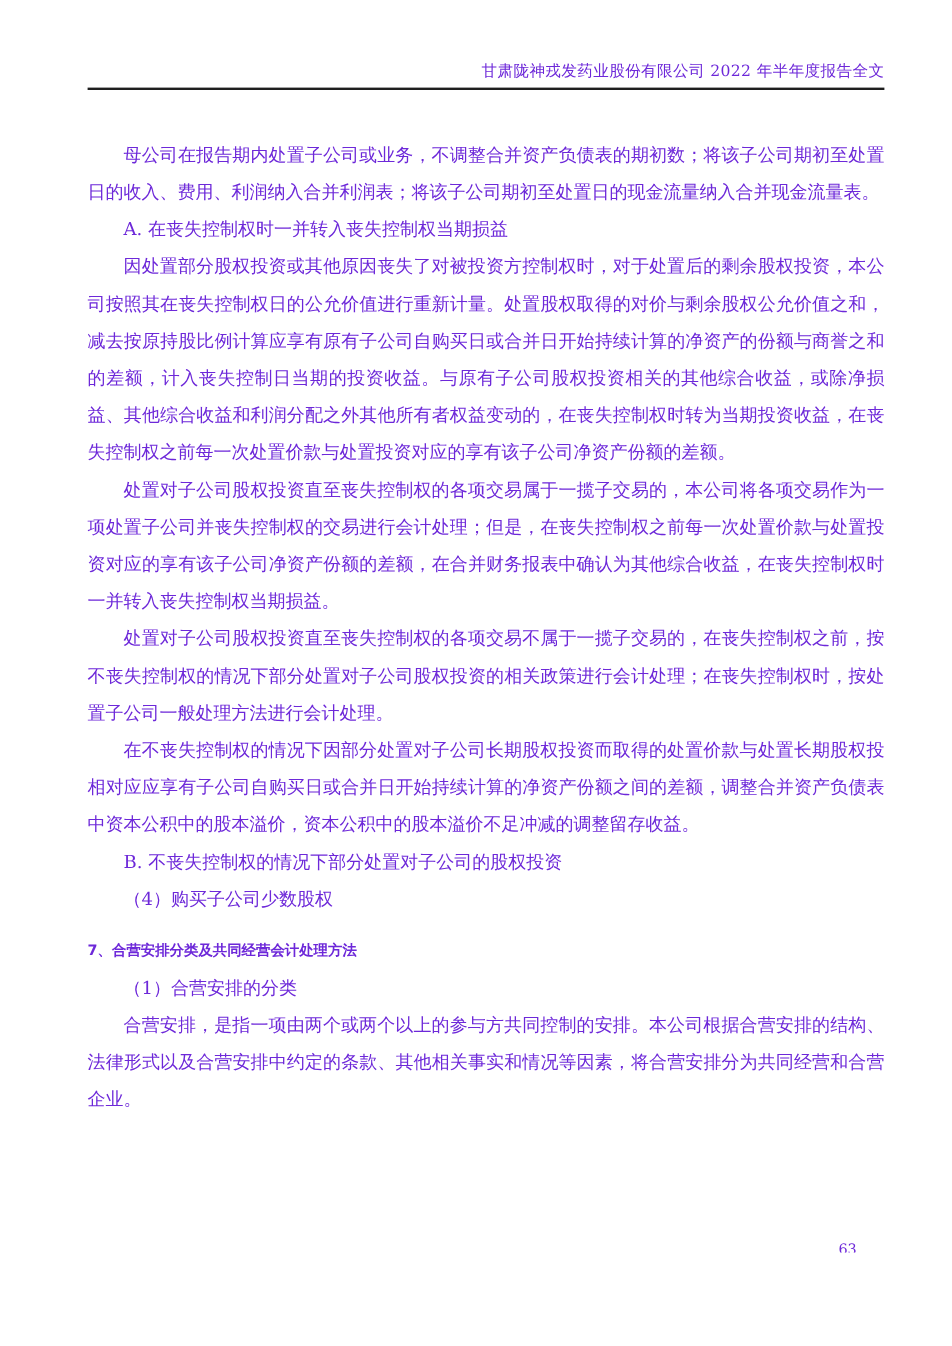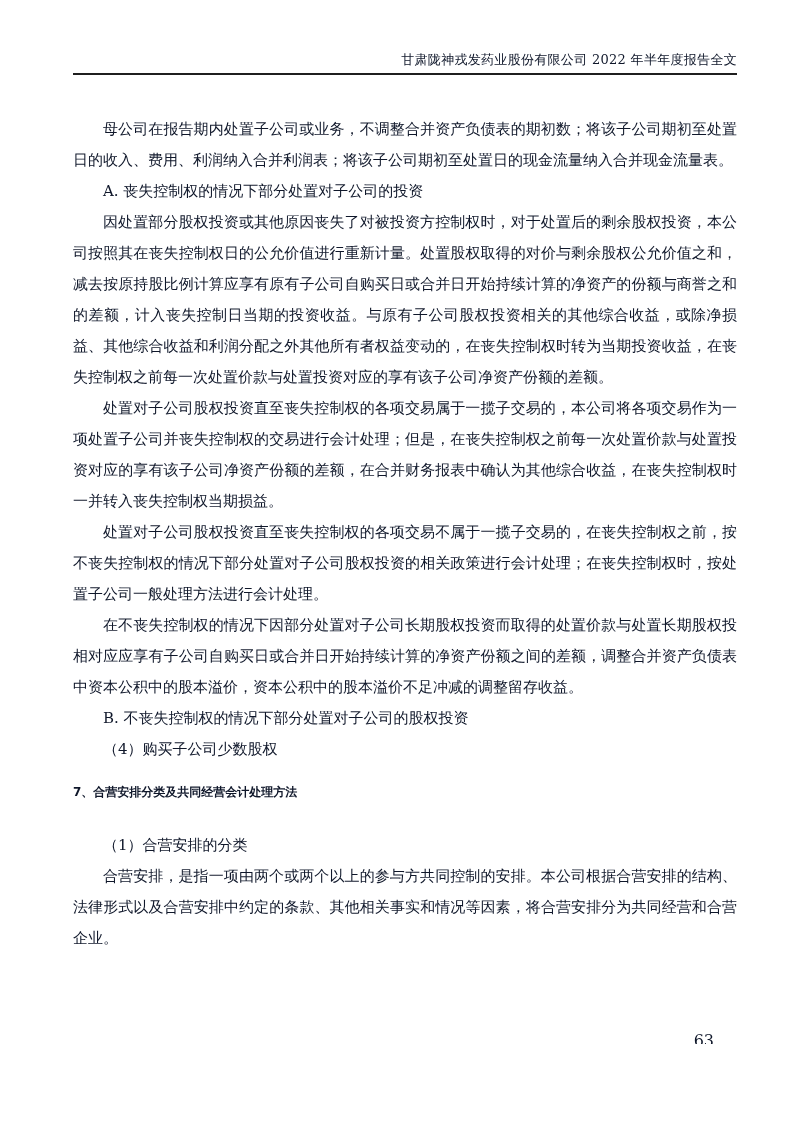--- a/index.html
+++ b/index.html
@@ -5,21 +5,21 @@
   html, body {
     margin: 0;
     padding: 0;
     background: #ffffff;
   }
   .page {
     position: relative;
     width: 793px;
     height: 1044px;
     background: #ffffff;
-    color: #0f172a;
+    color: #6d28d9;
     font-family: "DejaVu Serif", "Liberation Serif", serif;
     overflow: hidden;
   }
   .header {
     position: absolute;
     top: 0;
     left: 73px;
     width: 664px;
   }
   .header-title {
@@ -51,44 +51,44 @@
     text-indent: 2em;
   }
   .para-heading {
     font-family: "DejaVu Sans", "Liberation Sans", sans-serif;
     font-weight: bold;
     font-size: 12px;
     text-indent: 0;
     margin-top: 12px;
   }
   .para-subheading {
-    margin-top: 22px;
+    margin-top: 0;
   }
   .page-number {
     position: absolute;
     top: 1034px;
     right: 79px;
-    font-size: 16px;
+    font-size: 12px;
     line-height: 14px;
   }
 </style>
 </head>
 <body>
 
 <div class="page">
 
   <div class="header">
     <div class="header-title">甘肃陇神戎发药业股份有限公司 2022 年半年度报告全文</div>
     <hr class="header-rule">
   </div>
 
   <div class="doc-body">
 
   <p class="para para-body">母公司在报告期内处置子公司或业务，不调整合并资产负债表的期初数；将该子公司期初至处置日的收入、费用、利润纳入合并利润表；将该子公司期初至处置日的现金流量纳入合并现金流量表。</p>
-      <p class="para para-body">A. 丧失控制权的情况下部分处置对子公司的投资</p>
+      <p class="para para-body">A. 在丧失控制权时一并转入丧失控制权当期损益</p>
       <p class="para para-body">因处置部分股权投资或其他原因丧失了对被投资方控制权时，对于处置后的剩余股权投资，本公司按照其在丧失控制权日的公允价值进行重新计量。处置股权取得的对价与剩余股权公允价值之和，减去按原持股比例计算应享有原有子公司自购买日或合并日开始持续计算的净资产的份额与商誉之和的差额，计入丧失控制日当期的投资收益。与原有子公司股权投资相关的其他综合收益，或除净损益、其他综合收益和利润分配之外其他所有者权益变动的，在丧失控制权时转为当期投资收益，在丧失控制权之前每一次处置价款与处置投资对应的享有该子公司净资产份额的差额。</p>
       <p class="para para-body">处置对子公司股权投资直至丧失控制权的各项交易属于一揽子交易的，本公司将各项交易作为一项处置子公司并丧失控制权的交易进行会计处理；但是，在丧失控制权之前每一次处置价款与处置投资对应的享有该子公司净资产份额的差额，在合并财务报表中确认为其他综合收益，在丧失控制权时一并转入丧失控制权当期损益。</p>
       <p class="para para-body">处置对子公司股权投资直至丧失控制权的各项交易不属于一揽子交易的，在丧失控制权之前，按不丧失控制权的情况下部分处置对子公司股权投资的相关政策进行会计处理；在丧失控制权时，按处置子公司一般处理方法进行会计处理。</p>
       <p class="para para-body">在不丧失控制权的情况下因部分处置对子公司长期股权投资而取得的处置价款与处置长期股权投相对应应享有子公司自购买日或合并日开始持续计算的净资产份额之间的差额，调整合并资产负债表中资本公积中的股本溢价，资本公积中的股本溢价不足冲减的调整留存收益。</p>
       <p class="para para-body">B. 不丧失控制权的情况下部分处置对子公司的股权投资</p>
       <p class="para para-body">（4）购买子公司少数股权</p>
       <p class="para para-heading">7、合营安排分类及共同经营会计处理方法</p>
       <p class="para para-subheading">（1）合营安排的分类</p>
       <p class="para para-body">合营安排，是指一项由两个或两个以上的参与方共同控制的安排。本公司根据合营安排的结构、法律形式以及合营安排中约定的条款、其他相关事实和情况等因素，将合营安排分为共同经营和合营企业。</p>
     </div>

